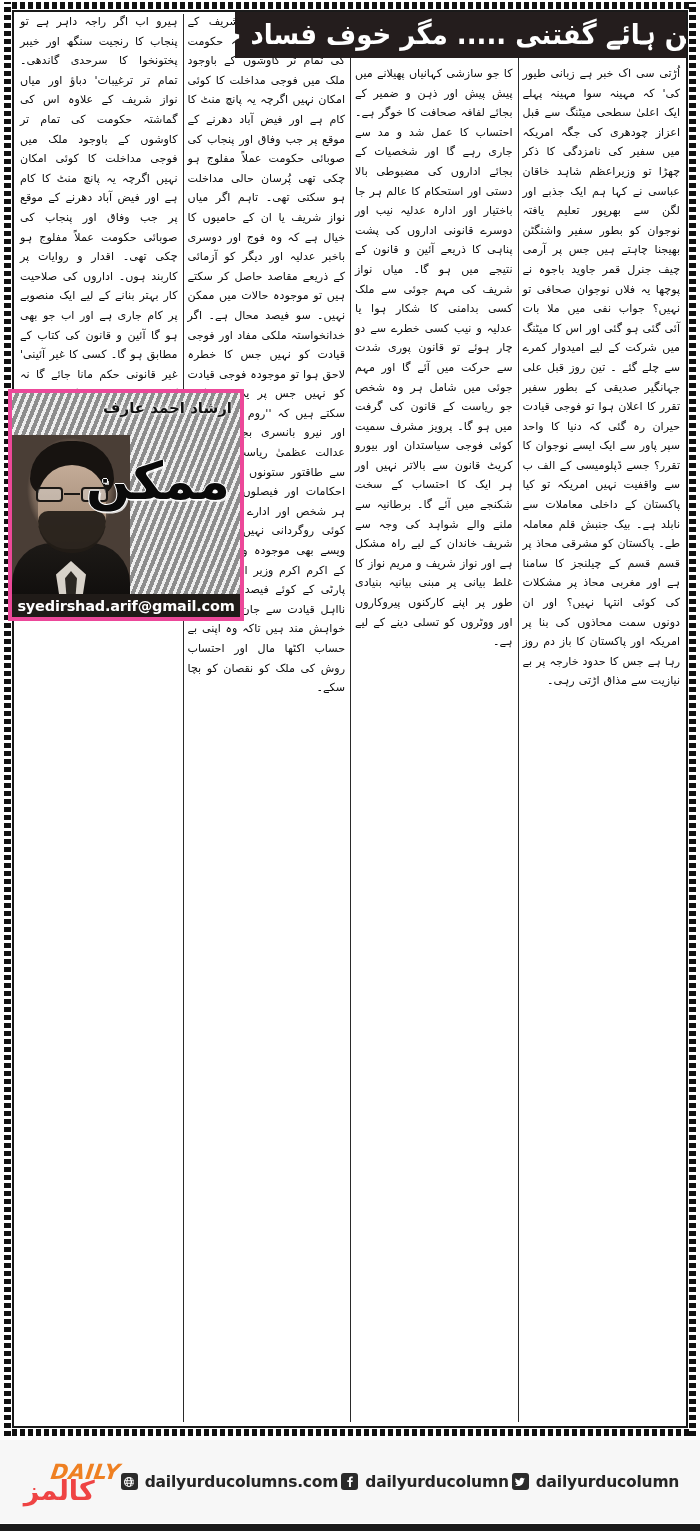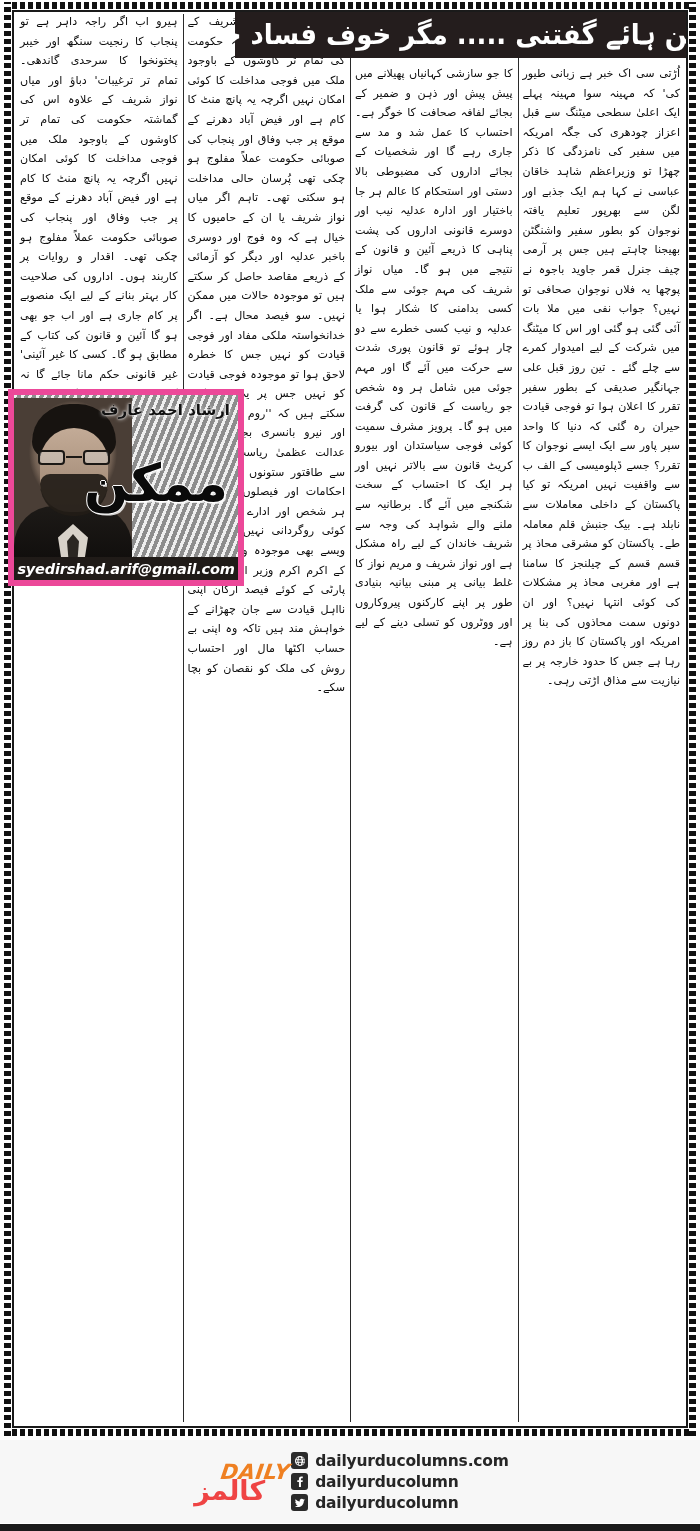--- a/index.html
+++ b/index.html
@@ -126,22 +126,22 @@
     hyphens: none;
   }
   .col-body.offset-head { padding-top: 52px; }
 
   
   .photo-block {
     position: absolute;
     left: 4px;
     top: 387px;
     width: 236px;
-    height: 197px;
-    border: 6px solid #ec4899;
+    height: 232px;
+    border: 4px solid #ec4899;
     background: #7dd3fc;
     overflow: hidden;
     z-index: 5;
   }
   .photo-stripes {
     position: absolute;
     inset: 0;
     background:
       repeating-linear-gradient(112deg,
         #efefef 0px, #efefef 3px,
@@ -248,21 +248,20 @@
     background: #201b18;
     color: #ffffff;
     direction: ltr;
     font-family: "DejaVu Sans", "Liberation Sans", sans-serif;
     font-size: 14.5px;
     font-weight: 700;
     letter-spacing: -0.2px;
     display: flex;
     align-items: center;
     justify-content: center;
-    font-style: italic;
   }
 
   
   .footer {
     position: absolute;
     left: 0;
     top: 1440px;
     width: 700px;
     height: 83px;
     background: #f7f7f7;
@@ -314,21 +313,21 @@
     font-size: 27px;
     font-weight: 700;
     color: #ef4444;
     direction: rtl;
     margin-left: 3px;
     margin-bottom: 4px;
   }
 
   .social-list {
     display: flex;
-    flex-direction: column;
+    flex-direction: row;
     gap: 3px;
   }
   .social-row {
     display: flex;
     align-items: center;
     gap: 7px;
   }
   .social-icon {
     width: 17px; height: 17px;
     border-radius: 3px;

